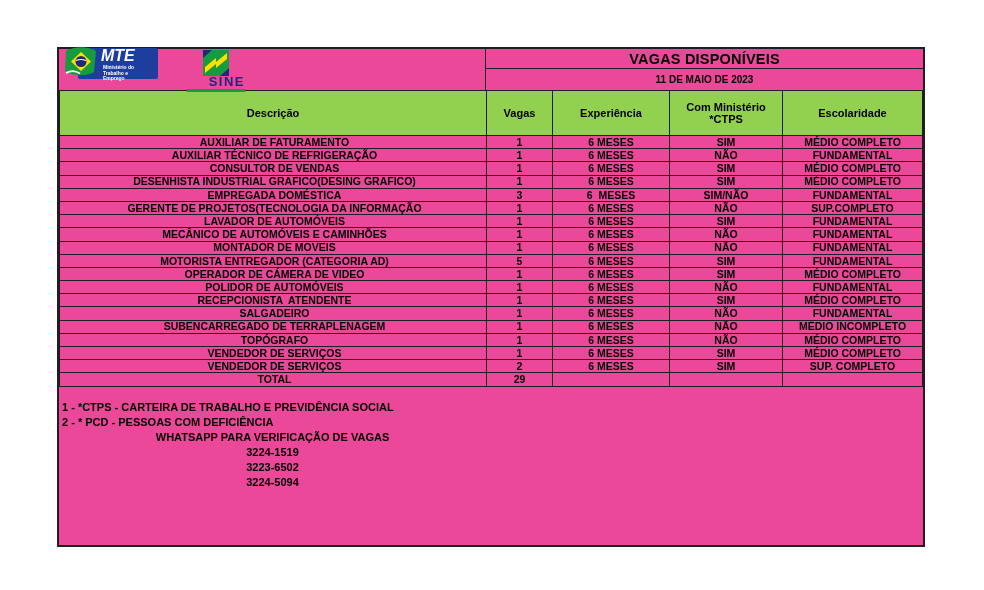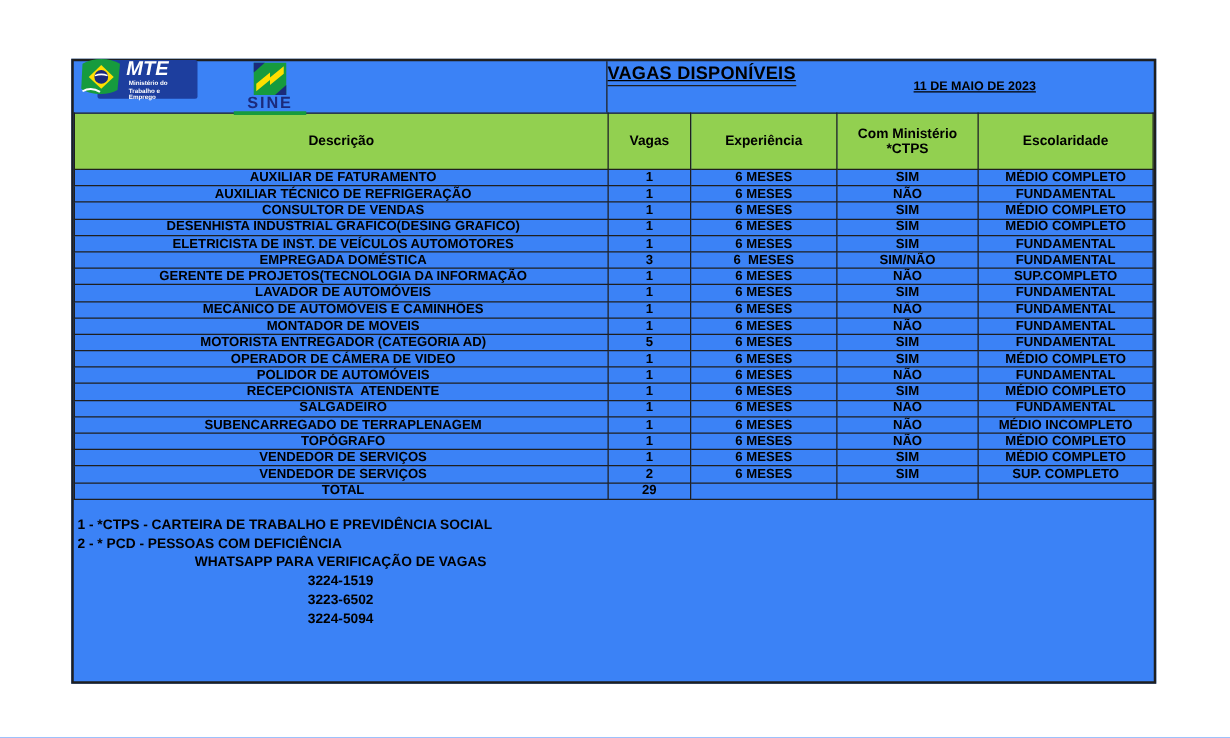--- a/index.html
+++ b/index.html
@@ -12,37 +12,37 @@
   }
   *{box-sizing:border-box;}
   html,body{margin:0;padding:0;}
   body{
     width:984px;height:590px;background:#ffffff;position:relative;
     font-family:"Liberation Sans",sans-serif;font-weight:bold;color:#000;
     overflow:hidden;
   }
   .sheet{
     position:absolute;left:57px;top:47px;width:868px;height:500px;
-    border:2px solid var(--border-black);background:#3b82f6;
+    border:2px solid var(--border-black);background:#ec4899;
   }
   
   .top-section{display:flex;height:41px;}
   .logo-cell{width:427px;position:relative;border-right:1px solid var(--border-black);}
-  .title-cell{flex:1;display:flex;flex-direction:row;text-decoration:underline;}
+  .title-cell{flex:1;display:flex;flex-direction:column;}
   .title-row{height:20px;border-bottom:1px solid var(--border-black);
     display:flex;align-items:center;justify-content:center;font-size:14.5px;letter-spacing:.2px;}
   .date-row{flex:1;display:flex;align-items:center;justify-content:center;font-size:10px;}
   
   .mte-logo{position:absolute;left:4px;top:-4px;width:96px;height:37px;}
   .mte-box{position:absolute;left:15px;top:3px;width:80px;height:31px;background:var(--mte-blue);border-radius:2px;}
   .mte-acronym{position:absolute;left:38px;top:2px;font-size:16px;font-style:italic;color:#fff;}
   .mte-sub{position:absolute;left:40px;top:20px;width:46px;font-size:5px;line-height:5.5px;color:#fff;}
   .flag-svg{position:absolute;left:0;top:0;}
   
-  .sine-logo{position:absolute;left:128px;top:1px;width:58px;text-align:center;z-index:2;}
+  .sine-logo{position:absolute;left:128px;top:1px;width:58px;text-align:right;z-index:2;}
   .sine-mark{display:block;margin:0 auto;}
   .sine-name{font-size:13px;line-height:12px;color:var(--sine-navy);letter-spacing:1.5px;}
   .sine-bar{height:3px;background:var(--flag-green);margin-top:1px;}
   
   table{border-collapse:collapse;table-layout:fixed;width:100%;}
   col.c-desc{width:427px;} col.c-vagas{width:66px;} col.c-exp{width:117px;} col.c-ctps{width:113px;}
   thead th{
     background:var(--header-green);border:1px solid var(--border-black);
     height:45px;font-size:11px;vertical-align:middle;white-space:pre-line;padding:0 2px;
   }
@@ -138,27 +138,20 @@
     <td class="c">MÉDIO COMPLETO</td>
   </tr>
         <tr>
     <td class="desc">DESENHISTA INDUSTRIAL GRAFICO(DESING GRAFICO)</td>
     <td class="c">1</td>
     <td class="c">6 MESES</td>
     <td class="c">SIM</td>
     <td class="c">MÉDIO COMPLETO</td>
   </tr>
         <tr>
-    <td class="desc">ELETRICISTA DE INST. DE VEÍCULOS AUTOMOTORES</td>
-    <td class="c">1</td>
-    <td class="c">6 MESES</td>
-    <td class="c">SIM</td>
-    <td class="c">FUNDAMENTAL</td>
-  </tr>
-        <tr>
     <td class="desc">EMPREGADA DOMÉSTICA</td>
     <td class="c">3</td>
     <td class="c">6  MESES</td>
     <td class="c">SIM/NÃO</td>
     <td class="c">FUNDAMENTAL</td>
   </tr>
         <tr>
     <td class="desc">GERENTE DE PROJETOS(TECNOLOGIA DA INFORMAÇÃO</td>
     <td class="c">1</td>
     <td class="c">6 MESES</td>

